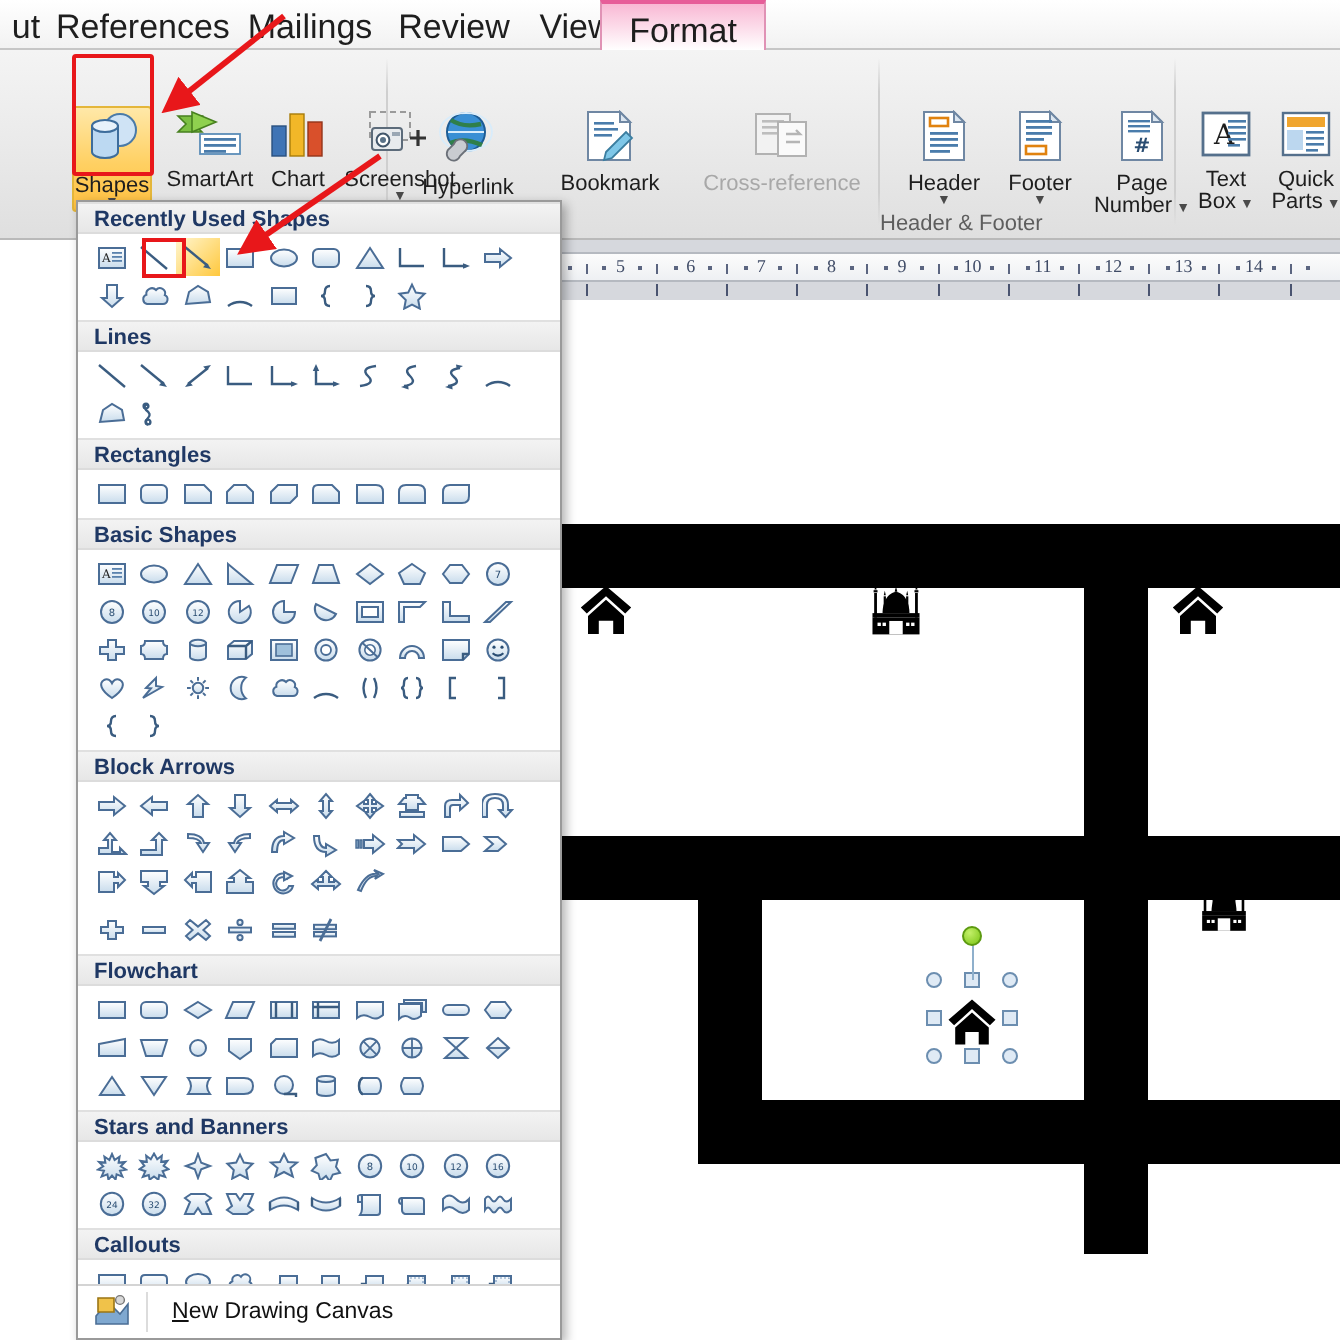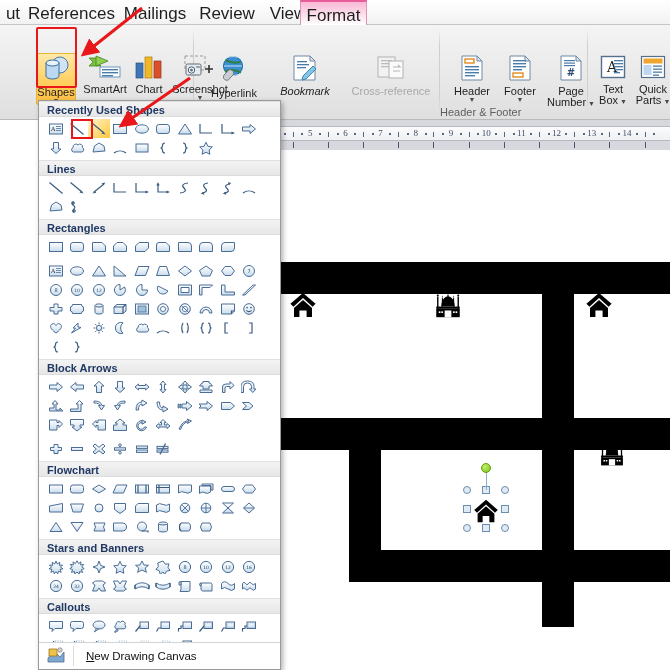--- a/index.html
+++ b/index.html
@@ -149,21 +149,21 @@
 </style>
 </head>
 <body>
 
 <div id="tabstrip">
     <div class="tab" style="left: 0px; width: 26px;">ut</div>
     <div class="tab" style="left: 28px; width: 86px;">References</div>
     <div class="tab" style="left: 119px; width: 72px;">Mailings</div>
     <div class="tab" style="left: 196px; width: 62px;">Review</div>
     <div class="tab" style="left: 262px; width: 52px;">View</div>
-    <div class="tab contextual" style="left: 300px; width: 67px;">Format</div>
+    <div class="tab contextual" style="left: 300px; width: 83px;">Format</div>
   </div>
 
 <div id="ribbon">
     <div class="grp" style="left: 0px; width: 194px;">
       <div class="grp-label"></div>
       <div class="sep"></div>
     </div>
     <div class="grp" style="left: 194px; width: 246px;">
       <div class="grp-label">Links</div>
       <div class="sep"></div>
@@ -229,21 +229,21 @@
       <span class="ic"><svg xmlns="http://www.w3.org/2000/svg" width="30" height="28" viewBox="0 0 30 28">
           <circle cx="14" cy="11" r="9.5" fill="#3a8fd4" stroke="#1d5c95" stroke-width="1"></circle>
           <path d="M5 11 h18 M14 1.5 a13 9.5 0 0 1 0 19 a13 9.5 0 0 1 0 -19" fill="none" stroke="#d8ecfb" stroke-width=".9"></path>
           <path d="M6.5 5 q6 4 15 2 M6 16.5 q7 -3 16 1" fill="none" stroke="#2f7f4a" stroke-width="2.2"></path>
           <path d="M6 19 a3.4 3.4 0 1 0 5 4 l2-2 a3.4 3.4 0 1 0 -5 -4z" fill="#c9ccd1" stroke="#6b7078" stroke-width=".9"></path>
         </svg></span>
       <span class="lbl">
         <span style="display:block">Hyperlink</span>
       </span>
     </div>
-    <div class="btn" style="left: 270px; top: 28px; width: 70px; padding-top: 2px; font-style: italic;">
+    <div class="btn" style="left: 270px; top: 28px; width: 70px; padding-top: 2px;">
       <span class="ic"><svg xmlns="http://www.w3.org/2000/svg" width="28" height="26" viewBox="0 0 28 26">
           <path d="M3 1 h16 l5 5 v19 H3z" fill="#fff" stroke="#6f87a3" stroke-width="1"></path>
           <path d="M19 1 v5 h5z" fill="#dce6f0" stroke="#6f87a3" stroke-width="1"></path>
           <g fill="#4a7cab">
             <rect x="6" y="6" width="10" height="1.3"></rect>
             <rect x="6" y="9" width="12" height="1.3"></rect>
             <rect x="6" y="12" width="9" height="1.3"></rect>
           </g>
           <path d="M12 21 l10-10 3 3 -10 10 -4 1z" fill="#7fc7e8" stroke="#3b7ea0" stroke-width=".9"></path>
         </svg></span>
@@ -946,20 +946,21 @@
                 <linearGradient id="shgrad" x1="0" y1="0" x2="0" y2="1">
                   <stop offset="0" stop-color="#ffffff"></stop>
                   <stop offset="1" stop-color="#c9dcec"></stop>
                 </linearGradient>
               </defs>
               <path d="M5 2.5 H14.5 V8 Q14.5 11.5 11 11.5 H1.5 V6 Q1.5 2.5 5 2.5z" stroke="#4a6d96" stroke-width="1" fill="url(#shgrad)"></path>
             </svg>
           </div>
         </div>
       </div>
+      <div class="sec-head">Basic Shapes</div>
       <div class="sec-body">
         <div class="srow">
           <div class="scell">
             <svg xmlns="http://www.w3.org/2000/svg" width="16" height="14" viewBox="0 0 16 14">
               <defs>
                 <linearGradient id="shgrad" x1="0" y1="0" x2="0" y2="1">
                   <stop offset="0" stop-color="#ffffff"></stop>
                   <stop offset="1" stop-color="#c9dcec"></stop>
                 </linearGradient>
               </defs>

